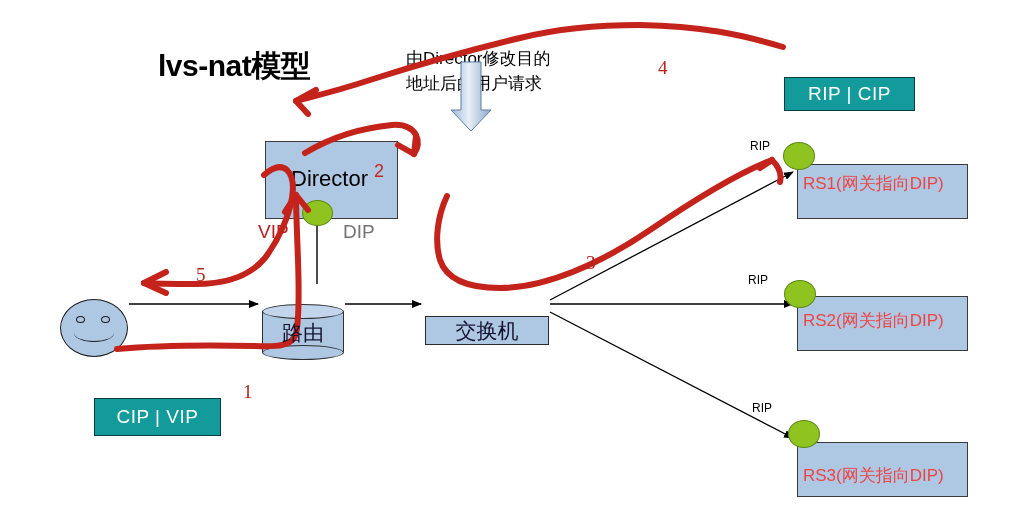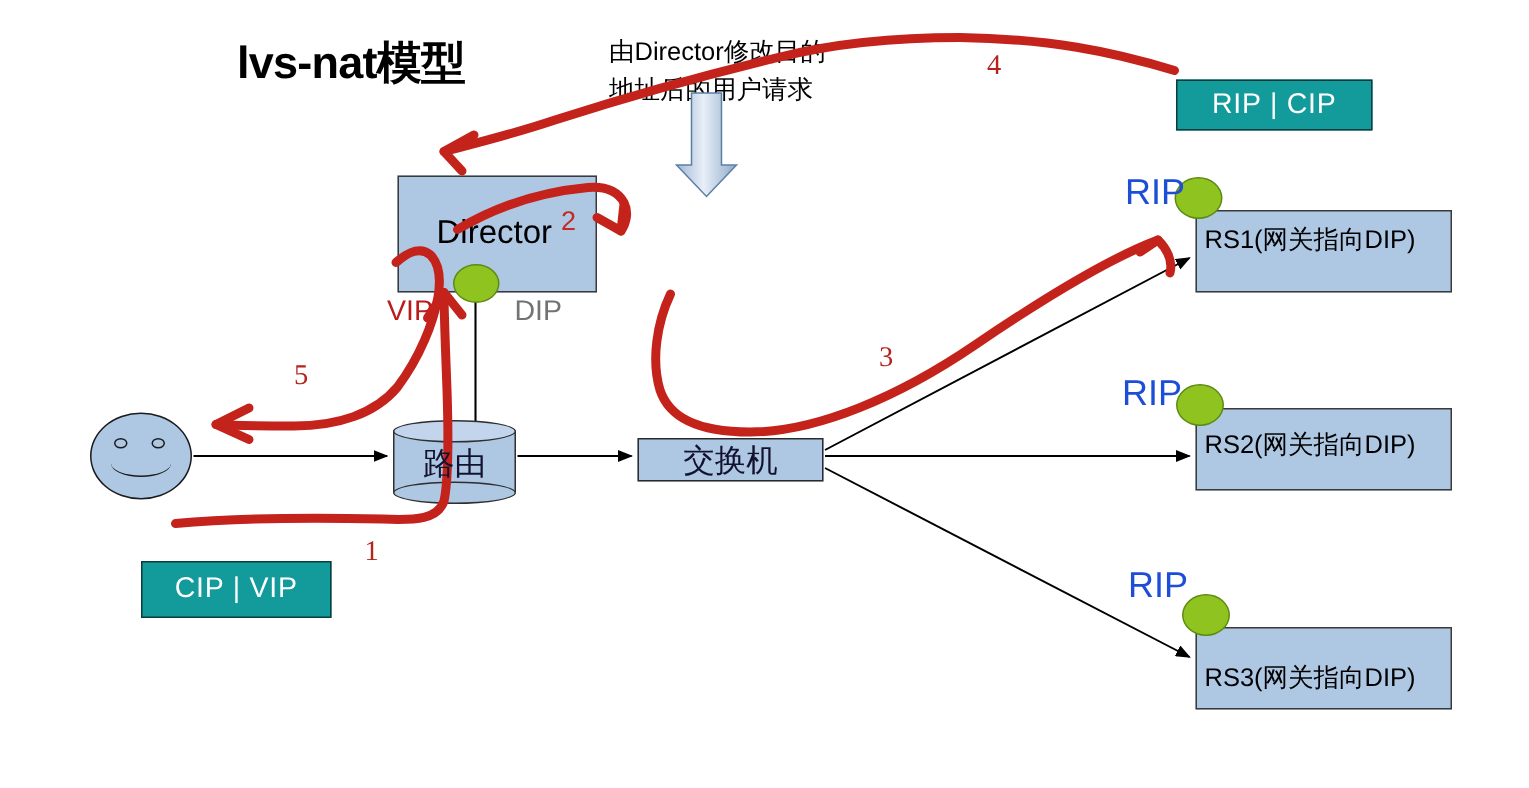--- a/index.html
+++ b/index.html
@@ -8,21 +8,21 @@
     background: #ffffff;
   }
   #canvas {
     position: relative;
     width: 1019px;
     height: 525px;
     background: #ffffff;
     overflow: hidden;
     font-family: "Liberation Sans", sans-serif;
   }
-  .abs { position: absolute; }
+  .abs { position: absolute; margin-top: 24px; }
 
   
   #title {
     left: 158px; top: 22px;
     font-size: 30px;
     font-weight: bold;
     color: #000000;
     letter-spacing: -0.5px;
     white-space: nowrap;
   }
@@ -154,27 +154,27 @@
     box-sizing: border-box;
   }
 
   
   .rs-box { width: 171px; height: 55px; }
   #rs1-box { left: 797px; top: 140px; }
   #rs2-box { left: 797px; top: 272px; }
   #rs3-box { left: 797px; top: 418px; }
 
   .rs-text {
-    font-size: 17px; color: #000000; white-space: nowrap;
+    font-size: 17px; color: #ef4444; white-space: nowrap;
   }
   #rs1-text { left: 803px; top: 148px; }
   #rs2-text { left: 803px; top: 285px; }
   #rs3-text { left: 803px; top: 440px; }
 
-  .rip-label { font-size: 24px; color: #1d4ed8; }
+  .rip-label { font-size: 12px; color: #000000; }
   #rip1 { left: 750px; top: 115px; }
   #rip2 { left: 748px; top: 249px; }
   #rip3 { left: 752px; top: 377px; }
 
   
   .stepnum {
     font-size: 19px;
     color: #b5231c;
     font-family: "Liberation Serif", serif;
   }

